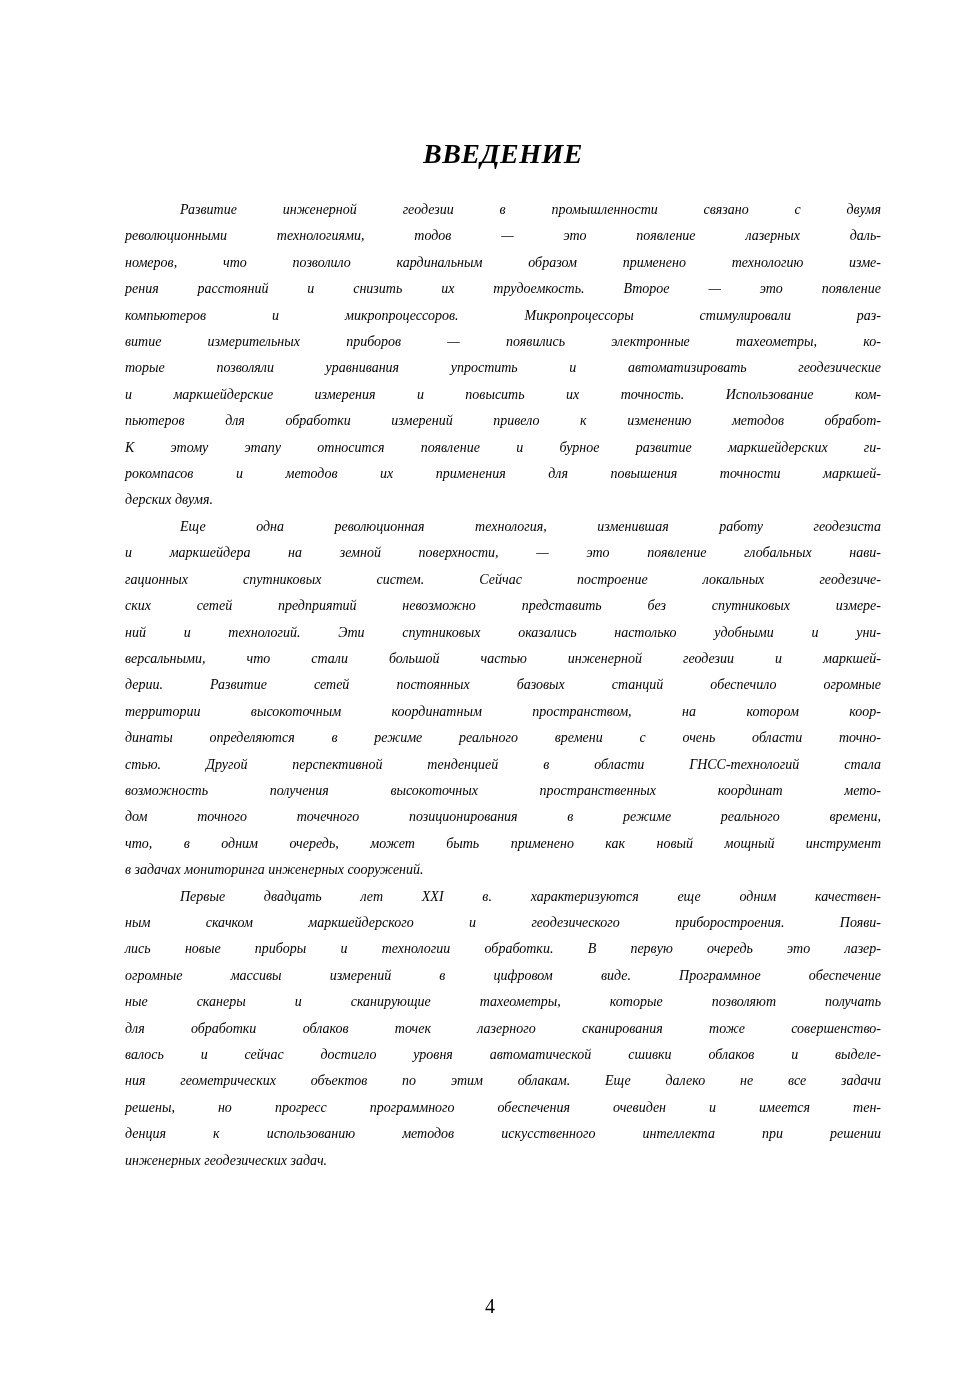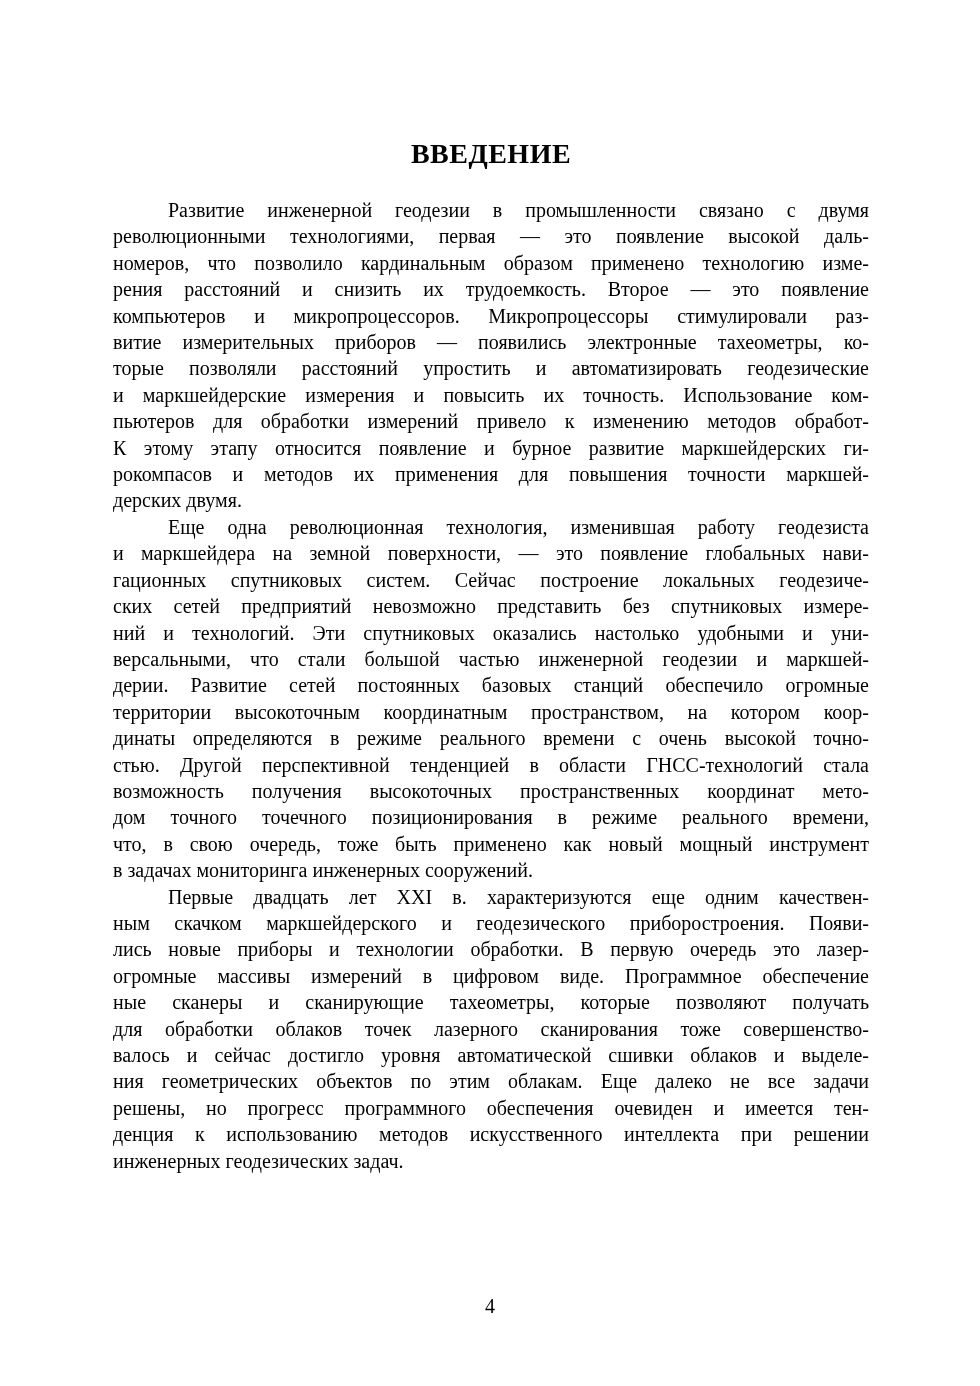--- a/index.html
+++ b/index.html
@@ -10,34 +10,35 @@
   body {
     width: 980px;
     height: 1386px;
     position: relative;
     font-family: "Liberation Serif", serif;
     color: #000000;
     overflow: hidden;
   }
   .text-column {
     position: absolute;
-    left: 113px;
+    left: 125px;
     top: 0;
     width: 756px;
+    font-style: italic;
   }
   .title {
     margin-top: 138px;
     margin-bottom: 27px;
     text-align: center;
     font-weight: bold;
     font-size: 28px;
     letter-spacing: 0.5px;
   }
   .para {
-    font-size: 20px;
+    font-size: 14px;
     line-height: 26.4px;
   }
   .line {
     text-align: justify;
     text-align-last: justify;
     white-space: normal;
   }
   .line.first {
     text-indent: 55px;
   }
@@ -54,46 +55,46 @@
   }
 </style>
 </head>
 <body>
 
 <div class="text-column">
   <div class="title">ВВЕДЕНИЕ</div>
   <div id="paragraphs">
       <div class="para">
         <div class="line first">Развитие инженерной геодезии в промышленности связано с двумя</div>
-        <div class="line">революционными технологиями, первая — это появление высокой даль-</div>
+        <div class="line">революционными технологиями, тодов — это появление лазерных даль-</div>
         <div class="line">номеров, что позволило кардинальным образом применено технологию изме-</div>
         <div class="line">рения расстояний и снизить их трудоемкость. Второе — это появление</div>
         <div class="line">компьютеров и микропроцессоров. Микропроцессоры стимулировали раз-</div>
         <div class="line">витие измерительных приборов — появились электронные тахеометры, ко-</div>
-        <div class="line">торые позволяли расстояний упростить и автоматизировать геодезические</div>
+        <div class="line">торые позволяли уравнивания упростить и автоматизировать геодезические</div>
         <div class="line">и маркшейдерские измерения и повысить их точность. Использование ком-</div>
         <div class="line">пьютеров для обработки измерений привело к изменению методов обработ-</div>
         <div class="line">К этому этапу относится появление и бурное развитие маркшейдерских ги-</div>
         <div class="line">рокомпасов и методов их применения для повышения точности маркшей-</div>
         <div class="line last">дерских двумя.</div>
       </div>
       <div class="para">
         <div class="line first">Еще одна революционная технология, изменившая работу геодезиста</div>
         <div class="line">и маркшейдера на земной поверхности, — это появление глобальных нави-</div>
         <div class="line">гационных спутниковых систем. Сейчас построение локальных геодезиче-</div>
         <div class="line">ских сетей предприятий невозможно представить без спутниковых измере-</div>
         <div class="line">ний и технологий. Эти спутниковых оказались настолько удобными и уни-</div>
         <div class="line">версальными, что стали большой частью инженерной геодезии и маркшей-</div>
         <div class="line">дерии. Развитие сетей постоянных базовых станций обеспечило огромные</div>
         <div class="line">территории высокоточным координатным пространством, на котором коор-</div>
-        <div class="line">динаты определяются в режиме реального времени с очень высокой точно-</div>
+        <div class="line">динаты определяются в режиме реального времени с очень области точно-</div>
         <div class="line">стью. Другой перспективной тенденцией в области ГНСС-технологий стала</div>
         <div class="line">возможность получения высокоточных пространственных координат мето-</div>
         <div class="line">дом точного точечного позиционирования в режиме реального времени,</div>
-        <div class="line">что, в свою очередь, тоже быть применено как новый мощный инструмент</div>
+        <div class="line">что, в одним очередь, может быть применено как новый мощный инструмент</div>
         <div class="line last">в задачах мониторинга инженерных сооружений.</div>
       </div>
       <div class="para">
         <div class="line first">Первые двадцать лет XXI в. характеризуются еще одним качествен-</div>
         <div class="line">ным скачком маркшейдерского и геодезического приборостроения. Появи-</div>
         <div class="line">лись новые приборы и технологии обработки. В первую очередь это лазер-</div>
         <div class="line">огромные массивы измерений в цифровом виде. Программное обеспечение</div>
         <div class="line">ные сканеры и сканирующие тахеометры, которые позволяют получать</div>
         <div class="line">для обработки облаков точек лазерного сканирования тоже совершенство-</div>
         <div class="line">валось и сейчас достигло уровня автоматической сшивки облаков и выделе-</div>

